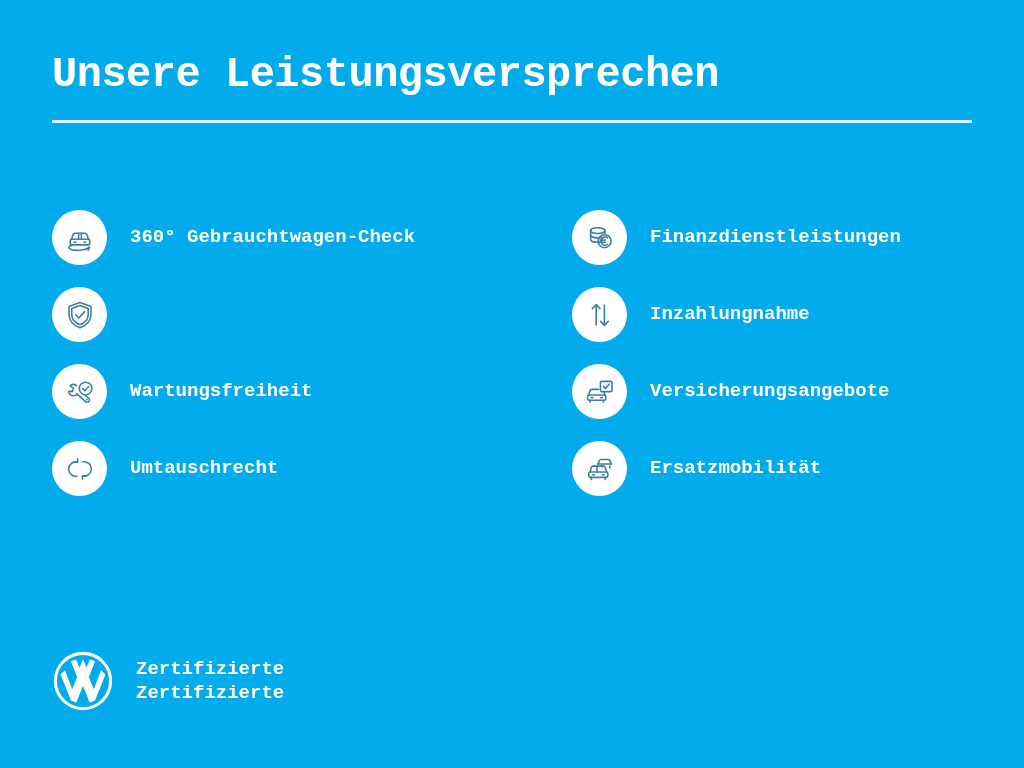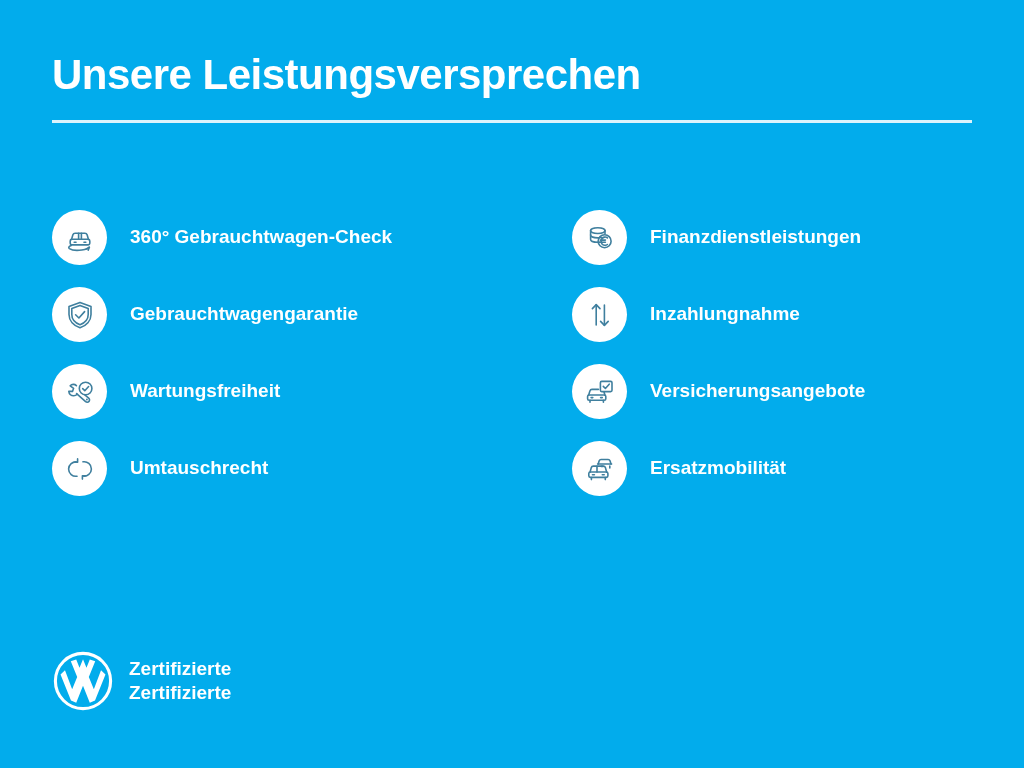--- a/index.html
+++ b/index.html
@@ -12,20 +12,21 @@
     background:#02ACEC;
     font-family:"Liberation Sans", sans-serif;
     color:#ffffff;
     position:relative;
   }
 
   .slide {
     position:absolute;
     inset:0;
     padding:16px;
+    font-family:Liberation Mono, monospace;
   }
 
   
   .header {
     position:absolute;
     left:52px;
     top:52px;
     width:920px;
   }
   .title {
@@ -108,21 +109,21 @@
     display:flex;
     align-items:center;
   }
   .vw-logo {
     width:62px;
     height:62px;
     flex:0 0 auto;
   }
   .vw-logo svg { width:62px; height:62px; display:block; }
   .brand-text {
-    margin-left:15px;
+    margin-left:22px;
     font-size:19px;
     font-weight:bold;
     line-height:1.28;
     color:#ffffff;
   }
   .brand-text div { white-space:nowrap; }
 </style>
 </head>
 <body style="background: rgb(2, 172, 236);">
 
@@ -155,21 +156,20 @@
 
 
       <div class="item">
         <div class="icon-circle">
           <svg viewBox="0 0 32 32" aria-hidden="true">
             <path d="M16 3.4 L27 7.4 L27 15.6 C27 21.6 22.4 26.6 16 28.8 C9.6 26.6 5 21.6 5 15.6 L5 7.4 Z"></path>
             <path d="M16 6.4 L24.2 9.4 L24.2 15.6 C24.2 20.2 20.8 24.0 16 25.8 C11.2 24.0 7.8 20.2 7.8 15.6 L7.8 9.4 Z"></path>
             <polyline points="11.6,15.8 14.9,19.0 20.6,12.6"></polyline>
           </svg>
         </div>
-        <div class="item-label">Gebrauchtwagengarantie</div>
       </div>
 
       <div class="item">
         <div class="icon-circle">
           <svg viewBox="0 0 32 32" aria-hidden="true">
             <path d="M12.4 9.6 C10.6 7.9 7.8 8.0 6.2 9.8 L9.6 12.3 L8.5 15.4 L4.8 15.4 C5.0 17.9 7.2 19.9 9.8 19.8 C11.1 19.8 12.3 19.2 13.2 18.3"></path>
             <path d="M12.6 17.6 L21.6 25.6 C22.6 26.5 24.1 26.4 25.0 25.4 C25.8 24.4 25.7 22.9 24.7 22.1 L20.8 18.9"></path>
             <circle cx="22.9" cy="23.5" r="0.9" class="solid"></circle>
             <circle cx="21.6" cy="12.5" r="6.3"></circle>
             <polyline points="18.7,12.6 20.8,14.7 24.6,10.5"></polyline>

